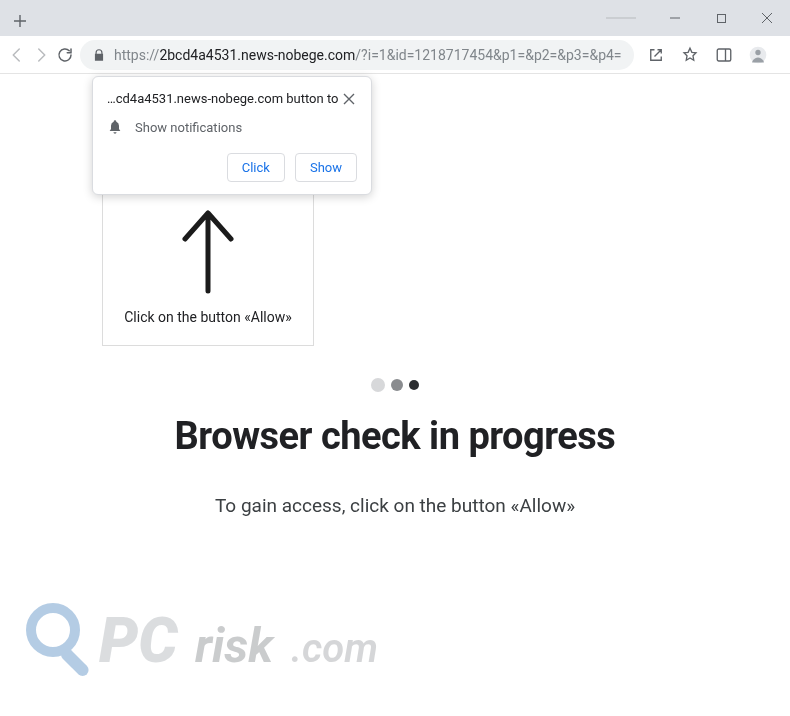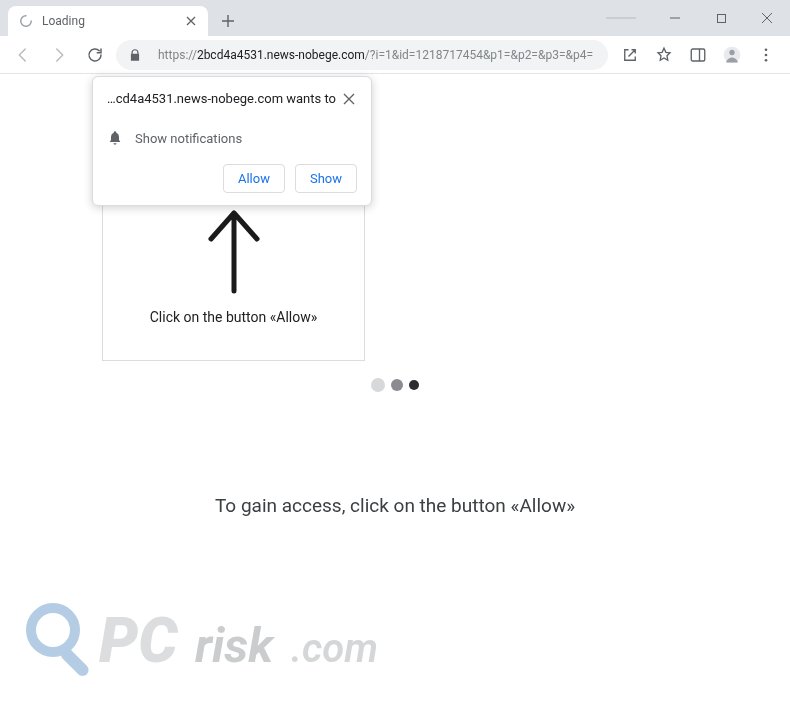--- a/index.html
+++ b/index.html
@@ -13,42 +13,42 @@
   .tab .close { width: 14px; height: 14px; display:flex; align-items:center; justify-content:center; color:#5f6368; }
   .newtab { width: 28px; height: 28px; display:flex; align-items:center; justify-content:center; margin-left: 6px; margin-bottom:1px; color:#5f6368; }
   .win-controls { margin-left: auto; display:flex; align-items:center; height:36px; }
   .win-btn { width: 46px; height: 30px; display:flex; align-items:center; justify-content:center; color:#5f6368; }
   .win-line { width:34px; height:22px; margin-right:14px; display:flex; align-items:center; justify-content:center; color:#8a8d91;}
   
   
   .toolbar { height: 38px; background: #fff; border-bottom: 1px solid #e4e4e4; display:flex; align-items:center; padding: 0 8px; gap: 6px; }
   .nav-btn { width: 30px; height: 30px; display:flex; align-items:center; justify-content:center; border-radius: 50%; color:#5f6368; }
   .nav-btn.disabled { color:#b9bbbe; }
-  .omnibox { flex:1; height: 30px; background:#f1f3f4; border-radius: 15px; display:flex; align-items:center; padding: 0 12px; gap:16px; color:#202124; font-size: 12px; }
+  .omnibox { flex:1; height: 30px; background:#f1f3f4; border-radius: 15px; display:flex; align-items:center; padding: 0 12px; gap:8px; color:#202124; font-size: 14px; }
   .omnibox .lock { color:#5f6368; flex-shrink:0;}
   .omnibox .url { flex:1; white-space:nowrap; overflow:hidden; color:#5f6368;}
   .omnibox .url .proto, .omnibox .url .rest { color:#80868b; }
   .omnibox .url .host { color:#202124; }
   .right-icons { display:flex; align-items:center; gap: 2px; }
   .icon-btn { width: 32px; height: 30px; display:flex; align-items:center; justify-content:center; color:#5f6368; }
 
   
   .content { position: relative; height: calc(716px - 36px - 38px); background:#fff; }
 
   
   .notif { position:absolute; top: 2px; left: 92px; width: 280px; background:#fff; border: 1px solid #dadce0; border-radius: 6px; box-shadow: 0 2px 10px rgba(0,0,0,0.18); padding: 14px 14px 12px 14px; z-index: 10; }
   .notif .row1 { display:flex; align-items:flex-start; justify-content:space-between; }
   .notif .origin { font-size: 13px; color:#202124; }
   .notif .closebtn { color:#5f6368; width:16px; height:16px; display:flex; align-items:center; justify-content:center; }
-  .notif .row2 { display:flex; align-items:center; gap: 12px; margin-top: 23px; color:#5f6368; font-size: 13px; }
+  .notif .row2 { display:flex; align-items:center; gap: 12px; margin-top: 12px; color:#5f6368; font-size: 13px; }
   .notif .actions { display:flex; justify-content:flex-end; gap: 10px; margin-top: 18px; }
   .notif .btn { border: 1px solid #dadce0; background:#fff; color:#1a73e8; font-size: 13px; padding: 6px 14px; border-radius: 4px; }
 
   
-  .hint { position:absolute; top: 110px; left: 102px; width: 263px; border: 1px solid #dcdcdc; background:#fff; text-align:center; padding: 22px 10px 35px 10px; }
+  .hint { position:absolute; top: 110px; left: 102px; width: 212px; border: 1px solid #dcdcdc; background:#fff; text-align:center; padding: 22px 10px 20px 10px; }
   .hint .arrow { margin: 0 auto 14px auto; }
   .hint .txt { font-size: 14px; color:#202124; }
 
   
   .dots { position:absolute; top: 304px; left: 50%; transform: translateX(-50%); display:flex; gap: 6px; align-items:center;}
   .dot { border-radius:50%; }
   .dot.a { width:14px; height:14px; background:#d7d8da; }
   .dot.b { width:12px; height:12px; background:#8a8c8f; }
   .dot.c { width:10px; height:10px; background:#2b2d30; }
 
@@ -58,33 +58,20 @@
 
   
   .watermark { position:absolute; left: 19px; bottom: 24px; opacity: 0.35; }
 
   svg { display:block; }
 </style>
 </head>
 <body>
 
 <div class="titlebar">
-  <div class="tab">
-    <span class="favicon">
-      <svg width="14" height="14" viewBox="0 0 24 24">
-          <path fill="none" stroke="#9aa0a6" stroke-width="2.5" stroke-linecap="round" d="M12 3a9 9 0 1 0 9 9"></path>
-        </svg>
-    </span>
-    <span class="title">Loading</span>
-    <span class="close">
-      <svg width="10" height="10" viewBox="0 0 10 10">
-          <path stroke="#5f6368" stroke-width="1.3" d="M1 1l8 8M9 1L1 9"></path>
-        </svg>
-    </span>
-  </div>
   <div class="newtab">
     <svg width="14" height="14" viewBox="0 0 14 14">
         <path stroke="#5f6368" stroke-width="1.4" d="M7 1v12M1 7h12"></path>
       </svg>
   </div>
   <div class="win-controls">
     <div class="win-line">
        <svg width="30" height="14" viewBox="0 0 30 14">
           <path stroke="#b7babd" stroke-width="1" d="M0 7h30"></path>
         </svg>
@@ -164,54 +151,55 @@
           <circle cx="12" cy="19" r="1.8" fill="currentColor"></circle>
         </svg>
     </div>
   </div>
 </div>
 
 <div class="content">
 
   <div class="notif">
     <div class="row1">
-      <div class="origin">…cd4a4531.news-nobege.com wants to</div>
+      <div class="origin">…cd4a4531.news-nobege.com button to</div>
       <div class="closebtn">
         <svg width="12" height="12" viewBox="0 0 12 12">
             <path stroke="#5f6368" stroke-width="1.4" d="M1 1l10 10M11 1L1 11"></path>
           </svg>
       </div>
     </div>
     <div class="row2">
       <span>
         <svg width="16" height="16" viewBox="0 0 24 24">
             <path fill="#5f6368" d="M12 2a2 2 0 0 1 2 2v.3A6 6 0 0 1 18 10v5l2 3H4l2-3v-5a6 6 0 0 1 4-5.7V4a2 2 0 0 1 2-2zm0 20a2.5 2.5 0 0 0 2.45-2h-4.9A2.5 2.5 0 0 0 12 22z"></path>
           </svg>
       </span>
       <span>Show notifications</span>
     </div>
     <div class="actions">
-      <button class="btn">Allow</button>
+      <button class="btn">Click</button>
       <button class="btn">Show</button>
     </div>
   </div>
 
   <div class="hint">
     <svg class="arrow" width="70" height="88" viewBox="0 0 70 88">
       <path fill="none" stroke="#1b1b1b" stroke-width="5" stroke-linecap="round" stroke-linejoin="round" d="M35 84V8M12 32L35 6l23 26"></path>
     </svg>
     <div class="txt">Click on the button «Allow»</div>
   </div>
 
   <div class="dots">
     <div class="dot a"></div>
     <div class="dot b"></div>
     <div class="dot c"></div>
   </div>
 
+  <div class="headline">Browser check in progress</div>
   <div class="subline">To gain access, click on the button «Allow»</div>
 
   <div class="watermark">
     <svg width="420" height="100" viewBox="0 0 420 100">
       <g>
         <circle cx="34" cy="38" r="22" fill="none" stroke="#2b6fb3" stroke-width="10"></circle>
         <rect x="48" y="54" width="34" height="12" rx="6" fill="#2b6fb3" transform="rotate(45 48 54)"></rect>
         <text x="80" y="70" font-family="Arial, sans-serif" font-size="62" font-weight="900" font-style="italic" fill="#9aa0a6">PC</text>
         <text x="176" y="70" font-family="Arial, sans-serif" font-size="48" font-weight="700" font-style="italic" fill="#6b6f73">risk</text>
         <text x="272" y="70" font-family="Arial, sans-serif" font-size="40" font-weight="600" font-style="italic" fill="#8a8d91">.com</text>

